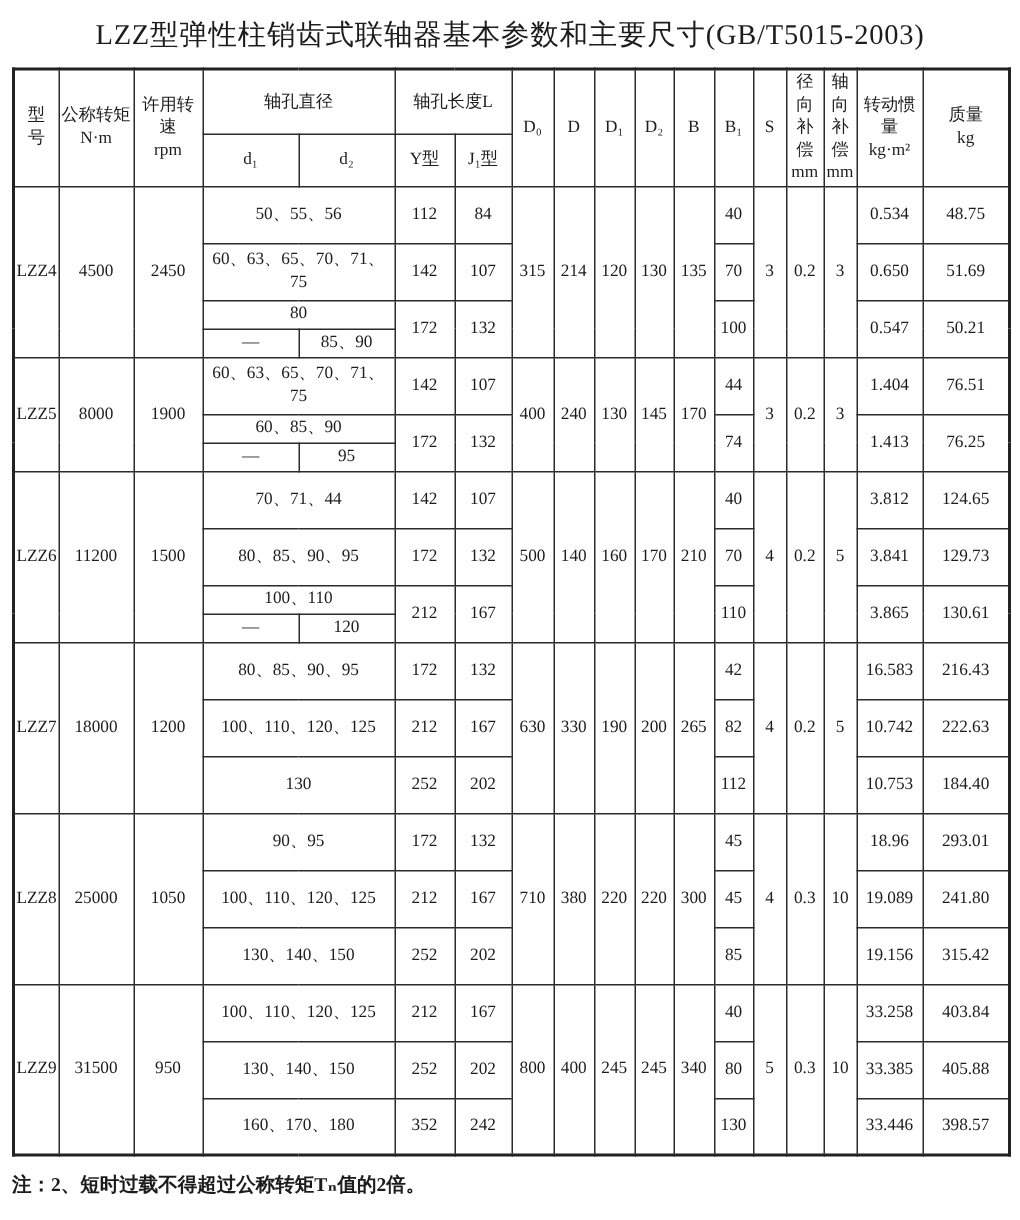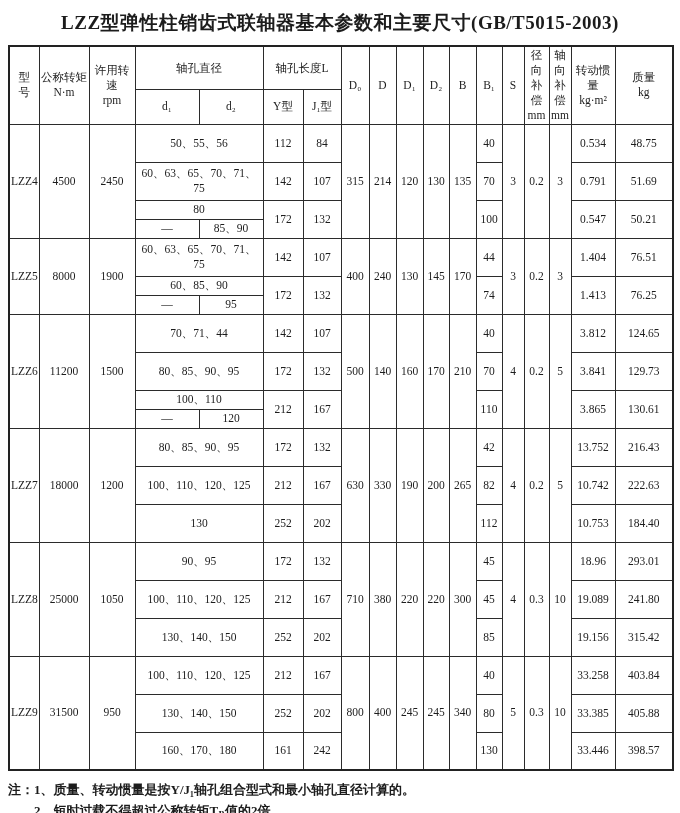--- a/index.html
+++ b/index.html
@@ -1,21 +1,21 @@
 <!DOCTYPE html>
 <html><head>
 <meta charset="utf-8">
 <style>
   html,body{margin:0;padding:0;background:#ffffff;}
   body{width:680px;font-family:"Liberation Serif","DejaVu Serif",serif;color:#1c1c1c;}
   .page{width:664px;padding:6px 8px 10px 8px;}
   .doc-title{
     text-align:center;
     font-size:19px;
-    font-weight:bold;
+    font-weight:normal;
     margin:4px 0 9px 0;
     letter-spacing:0.5px;
     white-space:nowrap;
   }
   table.params{
     border-collapse:collapse;
     table-layout:fixed;
     width:664px;
     border:2px solid #222;
   }
@@ -126,21 +126,21 @@
           <td rowspan="4">0.2</td>
           <td rowspan="4">3</td>
           <td>0.534</td>
           <td>48.75</td>
         </tr>
         <tr>
           <td colspan="2">60、63、65、70、71、75</td>
           <td>142</td>
           <td>107</td>
           <td>70</td>
-          <td>0.791</td>
+          <td>0.650</td>
           <td>51.69</td>
         </tr>
         <tr class="half">
           <td colspan="2">80</td>
           <td rowspan="2">172</td>
           <td rowspan="2">132</td>
           <td rowspan="2">100</td>
           <td rowspan="2">0.547</td>
           <td rowspan="2">50.21</td>
         </tr>
@@ -227,21 +227,21 @@
           <td>132</td>
           <td rowspan="3">630</td>
           <td rowspan="3">330</td>
           <td rowspan="3">190</td>
           <td rowspan="3">200</td>
           <td rowspan="3">265</td>
           <td>42</td>
           <td rowspan="3">4</td>
           <td rowspan="3">0.2</td>
           <td rowspan="3">5</td>
-          <td>13.752</td>
+          <td>16.583</td>
           <td>216.43</td>
         </tr>
         <tr>
           <td colspan="2">100、110、120、125</td>
           <td>212</td>
           <td>167</td>
           <td>82</td>
           <td>10.742</td>
           <td>222.63</td>
         </tr>
@@ -310,29 +310,28 @@
         <tr>
           <td colspan="2">130、140、150</td>
           <td>252</td>
           <td>202</td>
           <td>80</td>
           <td>33.385</td>
           <td>405.88</td>
         </tr>
         <tr>
           <td colspan="2">160、170、180</td>
-          <td>161</td>
+          <td>352</td>
           <td>242</td>
           <td>130</td>
           <td>33.446</td>
           <td>398.57</td>
         </tr>
       </tbody>
   </table>
 
   <div class="notes">
     <span class="notes-label">注：</span>
     <div class="notes-list">
-        <div class="note-item">1、质量、转动惯量是按Y/J₁轴孔组合型式和最小轴孔直径计算的。</div>
         <div class="note-item">2、短时过载不得超过公称转矩Tₙ值的2倍。</div>
       </div>
   </div>
 </div>
 
 </body></html>

